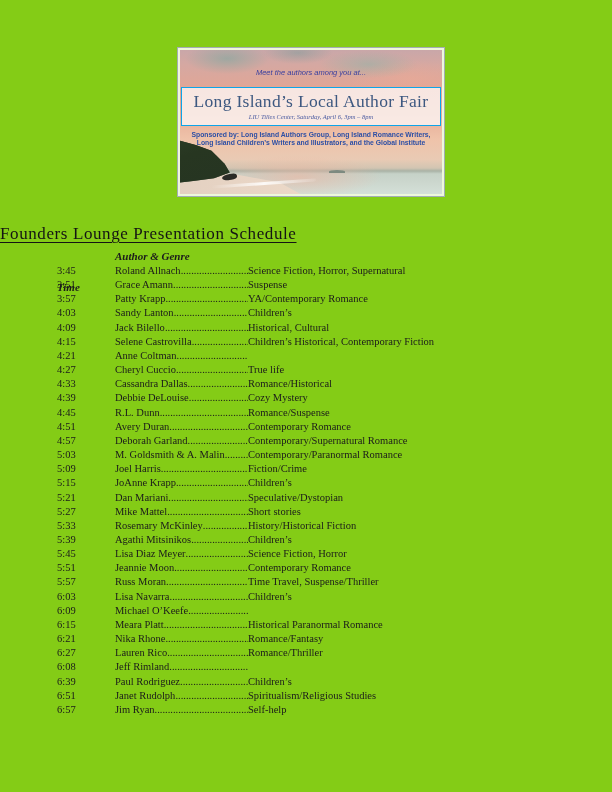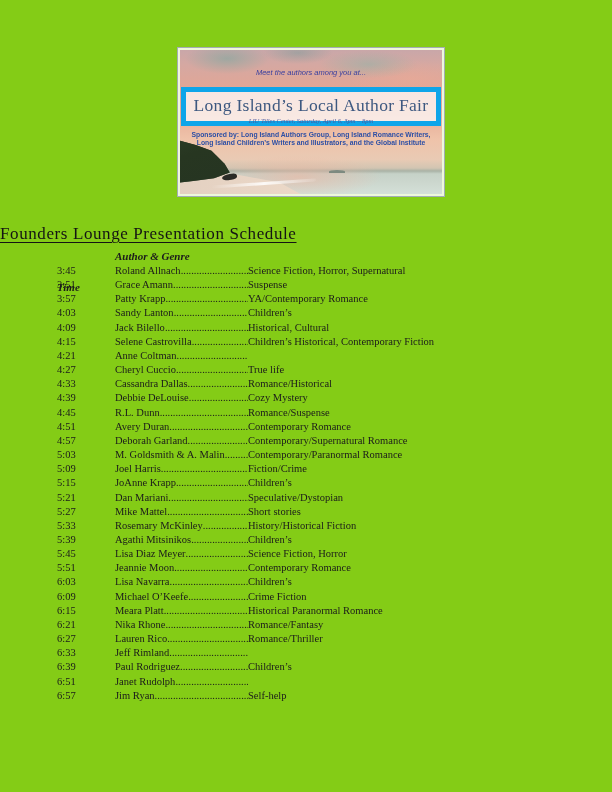--- a/index.html
+++ b/index.html
@@ -43,21 +43,21 @@
     transform:rotate(-4deg);border-radius:2px;}
   .figure{position:absolute;left:16%;top:86%;width:15px;height:6px;
     background:#2b2b27;border-radius:60% 40% 45% 55%;transform:rotate(-8deg);}
   .headland{position:absolute;left:57%;top:83%;width:16px;height:3px;
     background:#7d8a80;border-radius:50% 50% 0 0;}
 
   .tagline{position:absolute;left:0;top:20px;width:100%;text-align:center;
     font-family:"Liberation Sans","DejaVu Sans",sans-serif;
     font-style:italic;font-size:7.5px;color:var(--banner_tagline,#3a3f9e);}
   .title-band{position:absolute;left:3px;right:3px;top:39px;height:39px;
-    background:rgba(255,255,255,.72);border:5px solid #0ea5e9;box-sizing:border-box;
+    background:rgba(255,255,255,.72);border:1px solid #0ea5e9;box-sizing:border-box;
     text-align:center;}
   .banner-title{font-size:17.5px;line-height:20px;margin-top:3px;
     color:var(--banner_title,#3d5880);letter-spacing:.3px;white-space:nowrap;}
   .venue{font-size:6.5px;font-style:italic;color:var(--banner_venue,#4a5aa0);margin-top:2px;}
   .sponsors{position:absolute;left:0;top:83px;width:100%;text-align:center;
     font-family:"Liberation Sans","DejaVu Sans",sans-serif;
     font-weight:bold;font-size:6.8px;line-height:8px;color:var(--banner_sponsor,#2d4fa5);}
 
   
   .schedule-title{position:absolute;left:0;top:224px;width:100%;margin:0;
@@ -254,32 +254,38 @@
         <span class="genre-cell">Science Fiction, Horror</span>
       </div>
       <div class="row">
         <span class="time-cell">5:51</span>
         <span class="author-cell">
           <span class="nm">Jeannie Moon</span>
         </span>
         <span class="genre-cell">Contemporary Romance</span>
       </div>
       <div class="row">
+        <span class="time-cell">5:57</span>
+        <span class="author-cell">
+          <span class="nm">Russ Moran</span>
+        </span>
+        <span class="genre-cell">Time Travel, Suspense/Thriller</span>
+      </div>
+      <div class="row">
         <span class="time-cell">6:03</span>
         <span class="author-cell">
           <span class="nm">Lisa Navarra</span>
         </span>
         <span class="genre-cell">Children’s</span>
       </div>
       <div class="row">
         <span class="time-cell">6:09</span>
         <span class="author-cell">
           <span class="nm">Michael O’Keefe</span>
         </span>
-        <span class="genre-cell">Crime Fiction</span>
       </div>
       <div class="row">
         <span class="time-cell">6:15</span>
         <span class="author-cell">
           <span class="nm">Meara Platt</span>
         </span>
         <span class="genre-cell">Historical Paranormal Romance</span>
       </div>
       <div class="row">
         <span class="time-cell">6:21</span>
@@ -289,37 +295,38 @@
         <span class="genre-cell">Romance/Fantasy</span>
       </div>
       <div class="row">
         <span class="time-cell">6:27</span>
         <span class="author-cell">
           <span class="nm">Lauren Rico</span>
         </span>
         <span class="genre-cell">Romance/Thriller</span>
       </div>
       <div class="row">
-        <span class="time-cell">6:33</span>
+        <span class="time-cell">6:08</span>
         <span class="author-cell">
           <span class="nm">Jeff Rimland</span>
         </span>
       </div>
       <div class="row">
         <span class="time-cell">6:39</span>
         <span class="author-cell">
           <span class="nm">Paul Rodriguez</span>
         </span>
         <span class="genre-cell">Children’s</span>
       </div>
       <div class="row">
         <span class="time-cell">6:51</span>
         <span class="author-cell">
           <span class="nm">Janet Rudolph</span>
         </span>
+        <span class="genre-cell">Spiritualism/Religious Studies</span>
       </div>
       <div class="row">
         <span class="time-cell">6:57</span>
         <span class="author-cell">
           <span class="nm">Jim Ryan</span>
         </span>
         <span class="genre-cell">Self-help</span>
       </div>
     </div>
 

